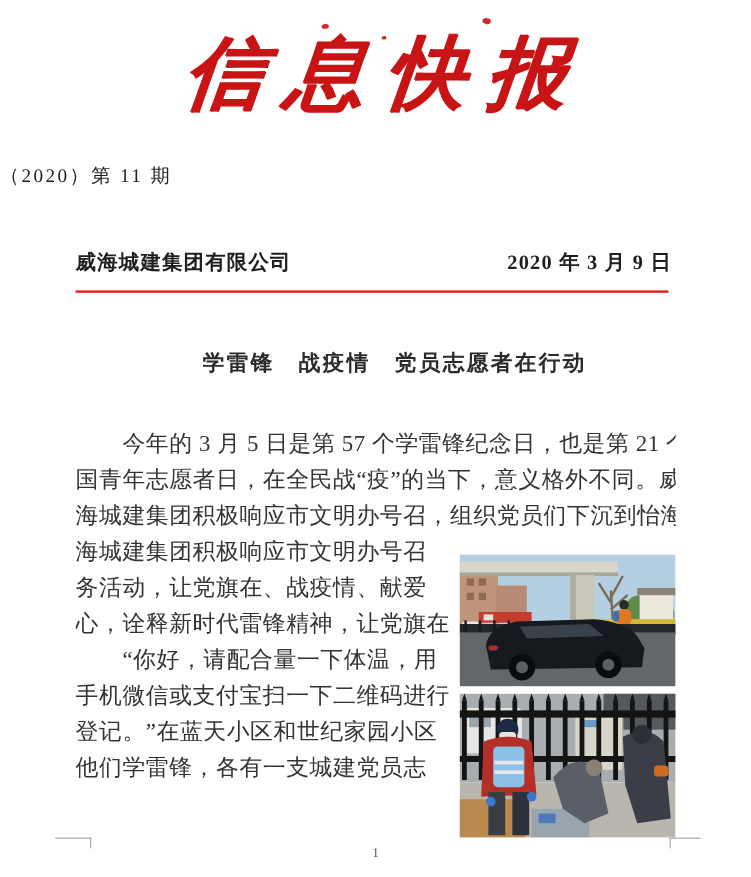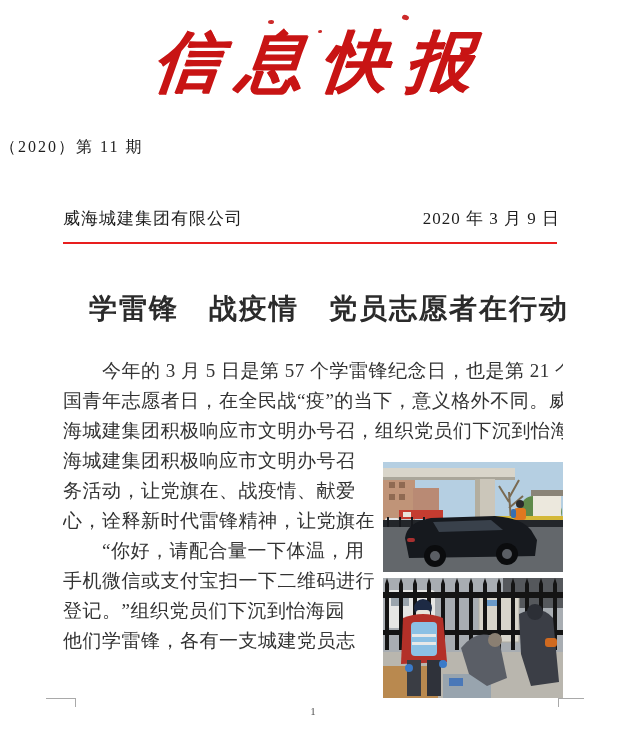--- a/index.html
+++ b/index.html
@@ -51,36 +51,37 @@
   }
 
   .meta-row {
     position: absolute;
     top: 207px; left: 63px; right: 66px;
     display: flex;
     justify-content: space-between;
     align-items: baseline;
     font-size: 17px;
     color: #1e1e1e;
+    font-weight: bold;
   }
   .org-name { letter-spacing: 1px; }
   .pub-date { letter-spacing: 1px; }
 
   .red-rule {
     position: absolute;
     top: 242px; left: 63px;
     width: 494px; height: 2px;
     background: #e81e1e;
   }
 
   .headline {
     position: absolute;
     top: 290px; left: 0; right: 0;
     text-align: center;
-    font-size: 28px;
+    font-size: 18px;
     font-weight: bold;
     color: #2b2b2b;
     letter-spacing: 2px;
     margin-left: 32px;
   }
 
   .body-text {
     position: absolute;
     top: 356px; left: 63px;
     width: 500px;
@@ -152,21 +153,21 @@
 
   <div class="body-text">
     <span class="body-line indent">今年的 3 月 5 日是第 57 个学雷锋纪念日，也是第 21 个中</span>
     <span class="body-line">国青年志愿者日，在全民战“疫”的当下，意义格外不同。威</span>
     <span class="body-line">海城建集团积极响应市文明办号召，组织党员们下沉到怡海园</span>
     <span class="body-line narrow">海城建集团积极响应市文明办号召</span>
     <span class="body-line narrow">务活动，让党旗在、战疫情、献爱</span>
     <span class="body-line narrow">心，诠释新时代雷锋精神，让党旗在</span>
     <span class="body-line narrow indent">“你好，请配合量一下体温，用</span>
     <span class="body-line narrow">手机微信或支付宝扫一下二维码进行</span>
-    <span class="body-line narrow">登记。”组织党员们下沉到怡海园</span>
+    <span class="body-line narrow">登记。”在蓝天小区和世纪家园小区</span>
     <span class="body-line narrow">他们学雷锋，各有一支城建党员志</span>
   </div>
 
   <div class="photo-stack">
 
     <svg class="photo" width="180" height="110" viewBox="0 0 180 110" xmlns="http://www.w3.org/2000/svg">
       <rect x="0" y="0" width="180" height="66" fill="#b5cfe2"></rect>
 
       <rect x="0" y="16" width="32" height="42" fill="#c09478"></rect>
       <rect x="6" y="20" width="6" height="6" fill="#8f6a52"></rect>

